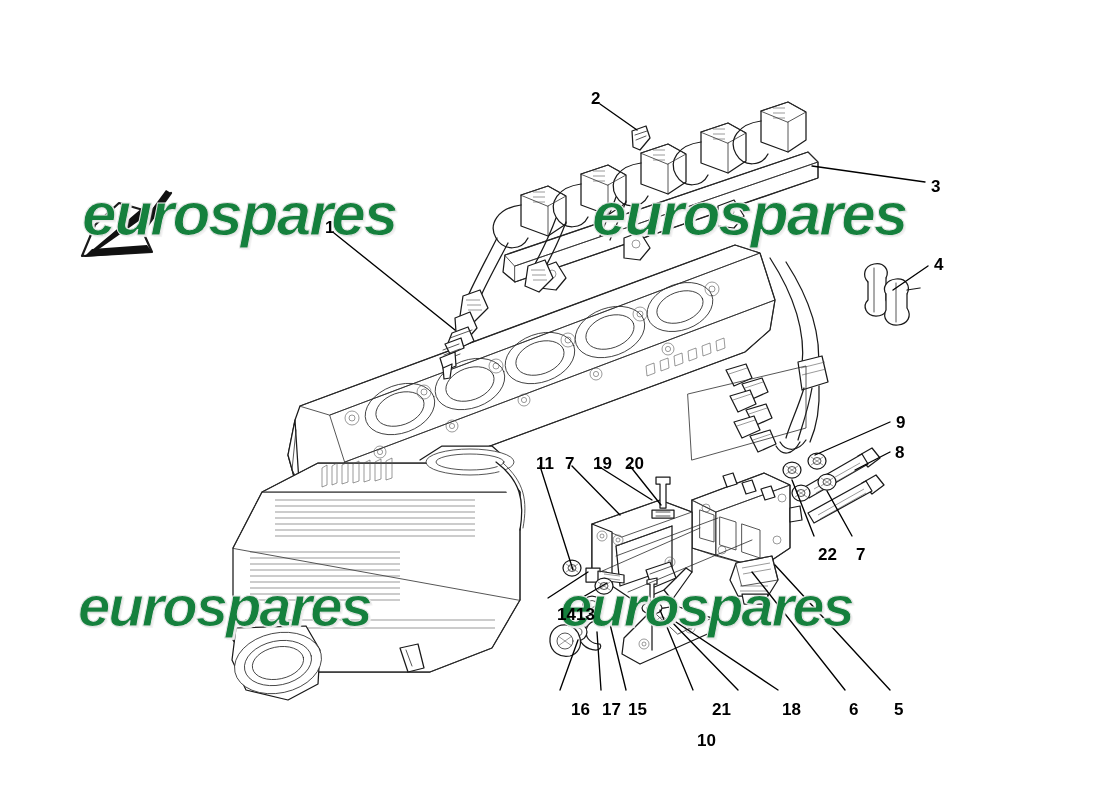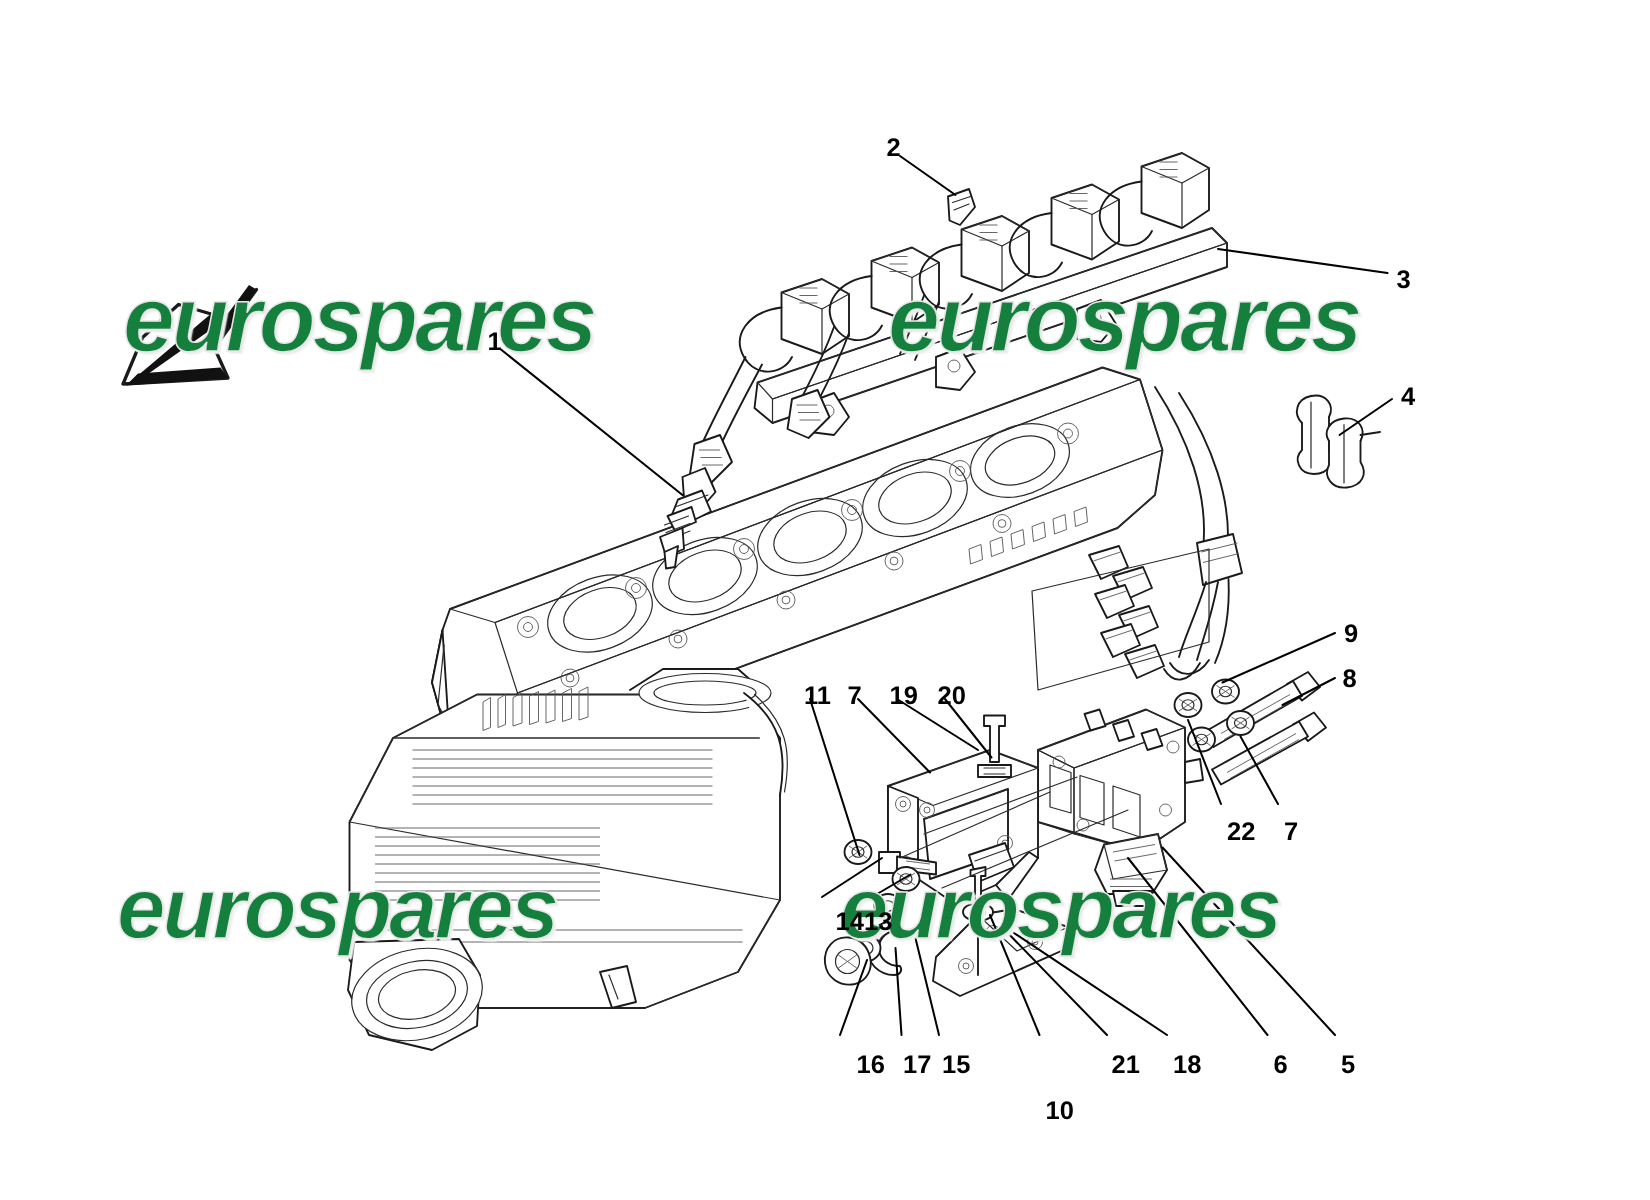--- a/index.html
+++ b/index.html
@@ -502,17 +502,17 @@
       <div class="label" style="left: 536px; top: 455px; text-align: center;">11</div>
       <div class="label" style="left: 856px; top: 546px;">7</div>
       <div class="label" style="left: 576px; top: 606px;">13</div>
       <div class="label" style="left: 557px; top: 606px;">14</div>
       <div class="label" style="left: 628px; top: 701px;">15</div>
       <div class="label" style="left: 558px; top: 701px; margin-left: 13px;">16</div>
       <div class="label" style="left: 602px; top: 701px;">17</div>
       <div class="label" style="left: 782px; top: 701px;">18</div>
       <div class="label" style="left: 593px; top: 455px;">19</div>
       <div class="label" style="left: 625px; top: 455px;">20</div>
-      <div class="label" style="left: 741px; top: 701px;">21</div>
+      <div class="label" style="left: 712px; top: 701px;">21</div>
       <div class="label" style="left: 818px; top: 546px;">22</div>
     </div>
 
 </div>
 
 </body></html>

